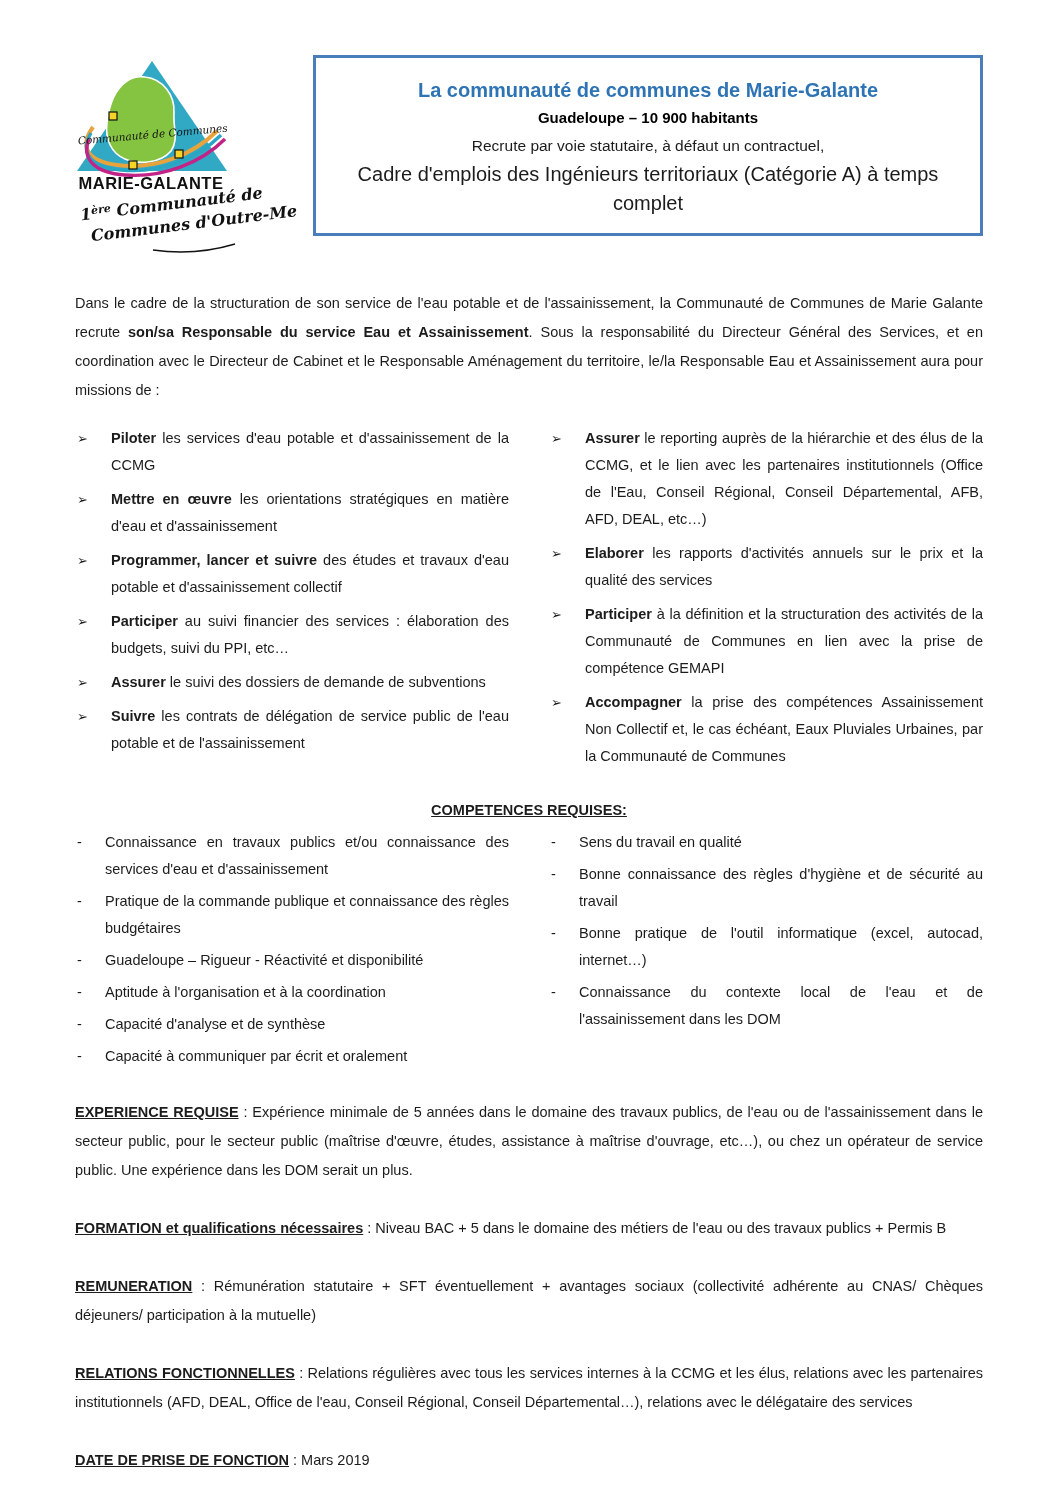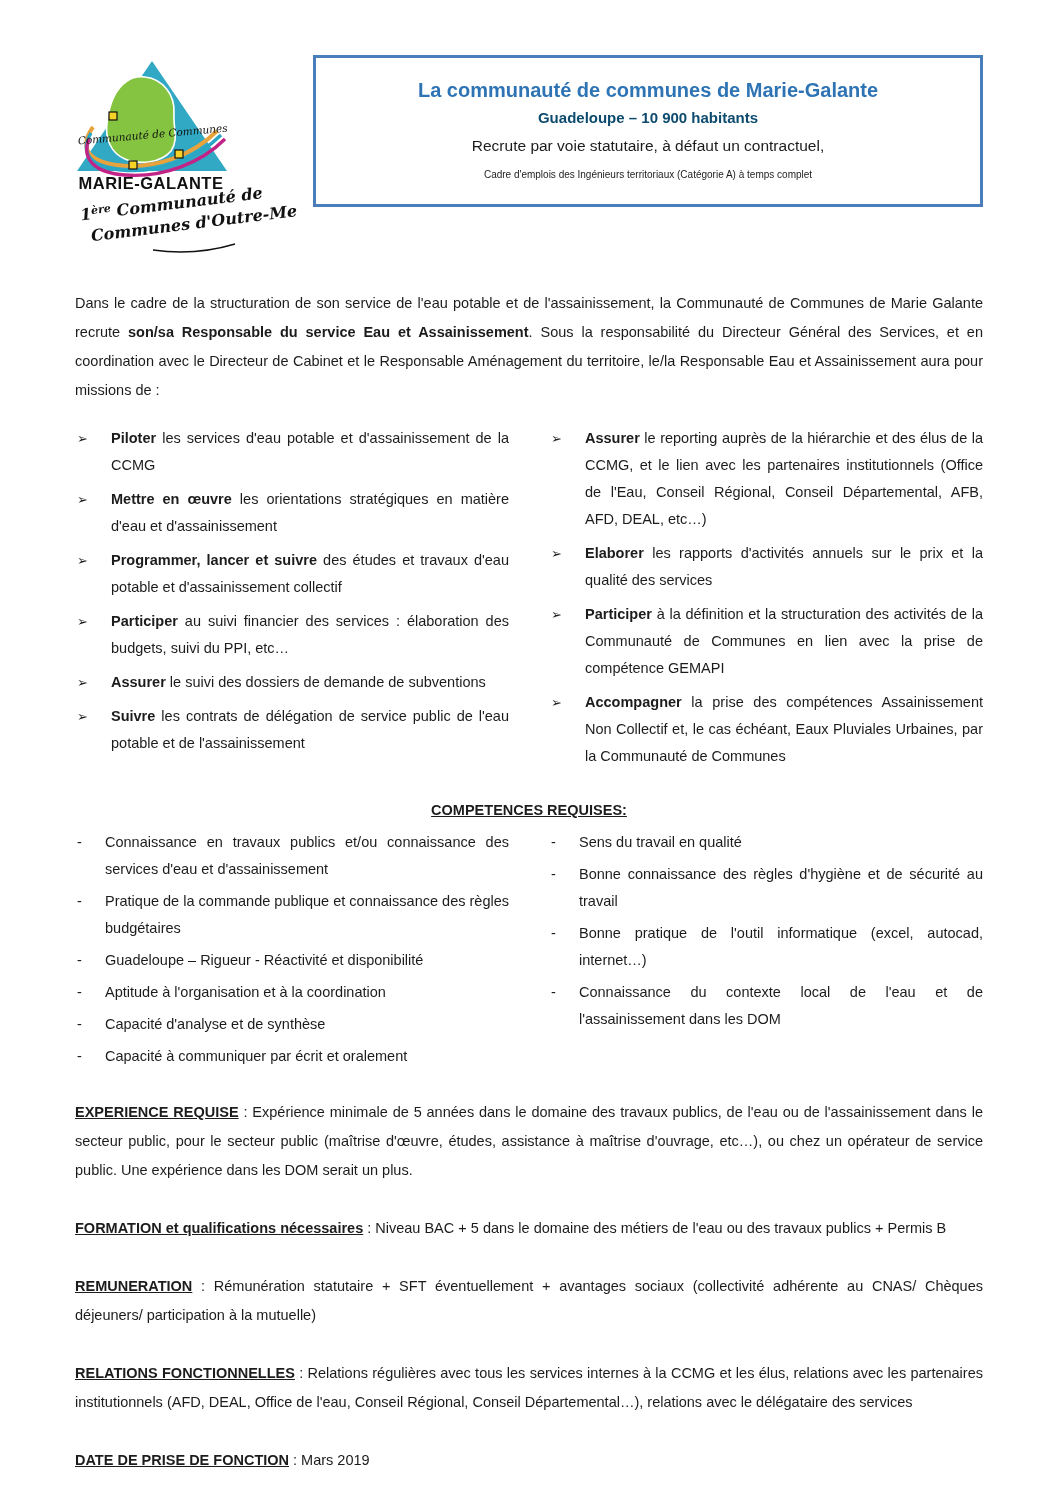--- a/index.html
+++ b/index.html
@@ -9,24 +9,24 @@
     font-family:"Liberation Sans",sans-serif;color:#1c1c1c;
   }
   
   .header{display:flex;align-items:flex-start;margin-bottom:34px;}
   .logo{flex:0 0 222px;width:222px;height:200px;}
   .header-box{
     flex:1;border:3px solid #4a7ebb;text-align:center;
     padding:17px 6px 15px 6px;margin-left:16px;
   }
   .hb-title{font-size:20px;font-weight:bold;color:#2e74b5;line-height:30px;}
-  .hb-sub{font-size:15px;font-weight:bold;color:#0c4a6e;line-height:26px;}
+  .hb-sub{font-size:15px;font-weight:bold;color:#000000;line-height:26px;}
   .hb-line3{font-size:15.5px;line-height:29px;}
   .hb-pos{font-size:19px;font-weight:bold;line-height:31px;}
-  .hb-line5{font-size:10px;line-height:29px;}
+  .hb-line5{font-size:20px;line-height:29px;}
   
   .para{font-size:14.5px;line-height:29px;text-align:justify;margin:0 0 29px 0;}
   .intro-wrap .para{margin-bottom:20px;}
   .two-col{display:flex;gap:40px;}
   .col{flex:1;min-width:0;}
   .missions{margin-bottom:21px;}
   .li{position:relative;padding-left:36px;margin-bottom:7px;
       font-size:14.5px;line-height:27px;text-align:justify;}
   .li .bullet{position:absolute;left:2px;top:0;font-size:13px;}
   .comp .li{padding-left:30px;margin-bottom:5px;}

